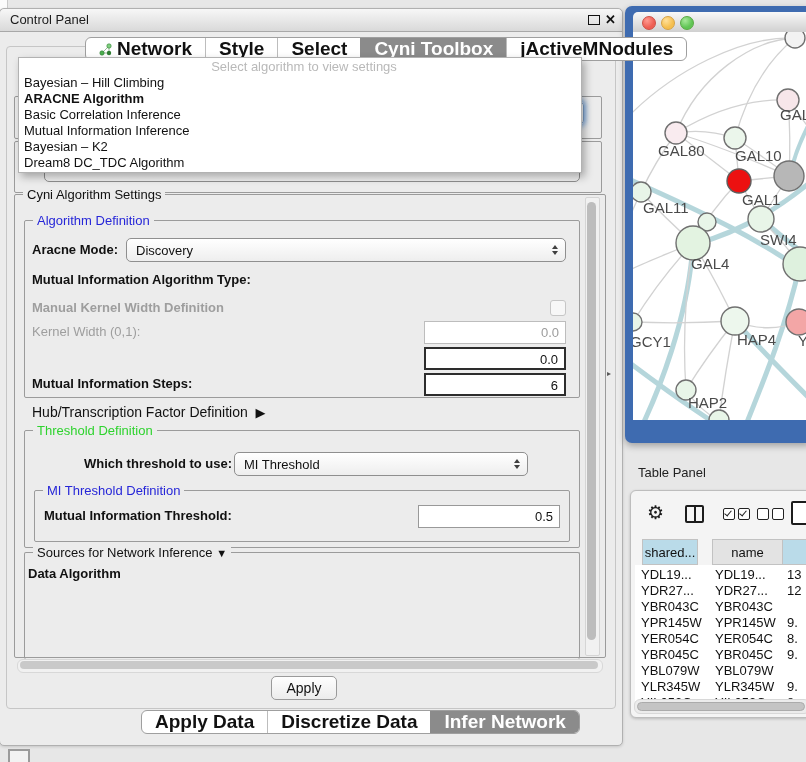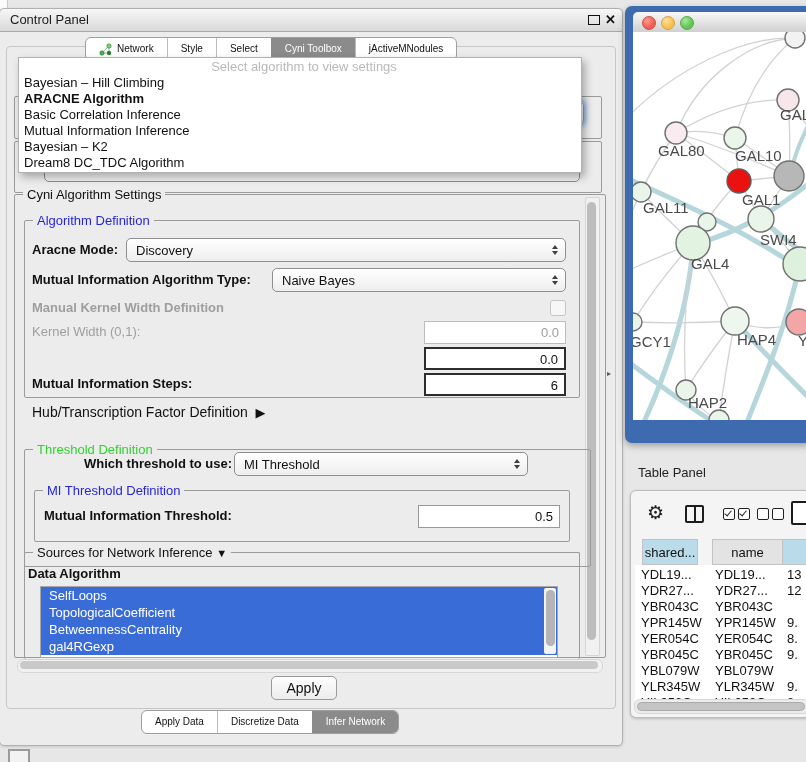--- a/index.html
+++ b/index.html
@@ -11,21 +11,21 @@
           border:1px solid #b0b0b0;border-radius:5px;box-shadow:0 1px 3px rgba(0,0,0,.15);}
   .cp-titlebar{position:absolute;left:0;top:0;right:0;height:22px;border-radius:5px 5px 0 0;
           background:linear-gradient(#f7f7f7,#d9d9d9);border-bottom:1px solid #a8a8a8;}
   .cp-title{position:absolute;left:10px;top:0;line-height:22px;font-size:13px;color:#1c1c1c;}
   .float-btn{position:absolute;left:588px;top:6px;width:10px;height:8px;border:1.6px solid #111;background:transparent;}
   .close-btn{position:absolute;left:605px;top:2px;font-size:13px;font-weight:bold;color:#111;line-height:18px;}
   .content-card{position:absolute;left:7px;top:38px;width:606px;height:669px;background:#ececec;
           border:1px solid #c6c6c6;border-radius:4px;}
   
   .tabs{position:absolute;display:flex;height:22px;line-height:22px;background:#fff;
-        border:1px solid #9f9f9f;border-radius:6px;overflow:hidden;z-index:5;font-size:10px;}
+        border:1px solid #9f9f9f;border-radius:6px;overflow:hidden;z-index:5;font-size:19px;font-weight:bold;}
   .tab{padding:0 13px;border-left:1px solid #bdbdbd;display:flex;align-items:center;gap:5px;white-space:nowrap;color:#111;}
   .tab:first-child{border-left:none;}
   .tab.sel{background:#8b8b8b;color:#fff;border-left-color:#8b8b8b;}
   
   .group{position:absolute;border:1px solid #9b9b9b;border-radius:2px;}
   .gtitle{position:absolute;top:-8px;left:8px;background:#ececec;padding:0 4px;font-size:13px;line-height:15px;white-space:nowrap;}
   .blue{color:#2626d8;} .green{color:#2ed32e;} .grayt{color:#9e9e9e;}
   .lbl{position:absolute;font-size:13px;line-height:24px;white-space:nowrap;}
   .bold{font-weight:bold;}
   .combo{position:absolute;height:24px;box-sizing:border-box;display:flex;align-items:center;
@@ -155,41 +155,34 @@
   </div>
   <span class="lbl bold" style="left:32px;top:238px;">Aracne Mode:</span>
   <div class="combo" style="left:126px;top:238px;width:440px;">
     <span>Discovery</span>
     <span class="spin">
         <span class="tri-up"></span>
         <span class="tri-dn"></span>
       </span>
   </div>
   <span class="lbl bold" style="left:32px;top:268px;">Mutual Information Algorithm Type:</span>
-  <div class="combo" style="left:272px;top:268px;width:294px;">
-    <span>Naive Bayes</span>
-    <span class="spin">
-        <span class="tri-up"></span>
-        <span class="tri-dn"></span>
-      </span>
-  </div>
   <span class="lbl bold grayt" style="left:32px;top:296px;">Manual Kernel Width Definition</span>
   <span class="checkbox" style="left:550px;top:300px;"></span>
   <span class="lbl grayt" style="left:32px;top:320px;">Kernel Width (0,1):</span>
   <div class="field lite" style="left:424px;top:321px;width:142px;">0.0</div>
   <div class="field dark" style="left:424px;top:347px;width:142px;">0.0</div>
   <span class="lbl bold" style="left:32px;top:372px;">Mutual Information Steps:</span>
   <div class="field dark" style="left:424px;top:373px;width:142px;">6</div>
 
   <span class="lbl" style="left:32px;top:400px;font-size:14px;">
     <span>Hub/Transcription Factor Definition</span>&nbsp;
     <span style="font-size:13px;">▶</span>
   </span>
 
-  <div class="group" style="left:24px;top:449px;width:554px;height:116px;padding-left:11px;">
+  <div class="group" style="left:24px;top:430px;width:554px;height:116px;">
     <span class="gtitle green">Threshold Definition</span>
   </div>
   <span class="lbl bold" style="left:84px;top:452px;">Which threshold to use:</span>
   <div class="combo" style="left:234px;top:452px;width:294px;">
     <span>MI Threshold</span>
     <span class="spin">
         <span class="tri-up"></span>
         <span class="tri-dn"></span>
       </span>
   </div>
@@ -199,29 +192,20 @@
   <span class="lbl bold" style="left:44px;top:504px;">Mutual Information Threshold:</span>
   <div class="field norm" style="left:418px;top:505px;width:142px;">0.5</div>
 
   <div class="group" style="left:24px;top:552px;width:554px;height:106px;border-bottom:none;">
     <span class="gtitle">
       <span>Sources for Network Inference</span>
       <span style="font-size:11px;">▼</span>
     </span>
   </div>
   <span class="lbl bold" style="left:28px;top:562px;">Data Algorithm</span>
-  <div class="listbox" style="left:40px;top:586px;width:516px;height:70px;">
-    <div class="listitem">SelfLoops</div>
-    <div class="listitem">TopologicalCoefficient</div>
-    <div class="listitem">BetweennessCentrality</div>
-    <div class="listitem">gal4RGexp</div>
-    <div class="vscroll" style="right:1px;top:1px;width:12px;height:66px;border:none;background:#f3f3f3;">
-      <div class="vthumb" style="left:1.5px;top:2px;width:9px;height:56px;background:#b5b5b5;"></div>
-    </div>
-  </div>
 
   <div class="hscroll" style="left:17px;top:659px;width:584px;height:12px;">
     <div class="hthumb" style="left:2px;top:1px;width:578px;height:8px;"></div>
   </div>
 
   <div class="btn" style="left:271px;top:676px;width:66px;height:24px;">Apply</div>
 
   <div class="tabs" style="left:141px;top:710px;">
     <div class="tab">
         <span>Apply Data</span>

